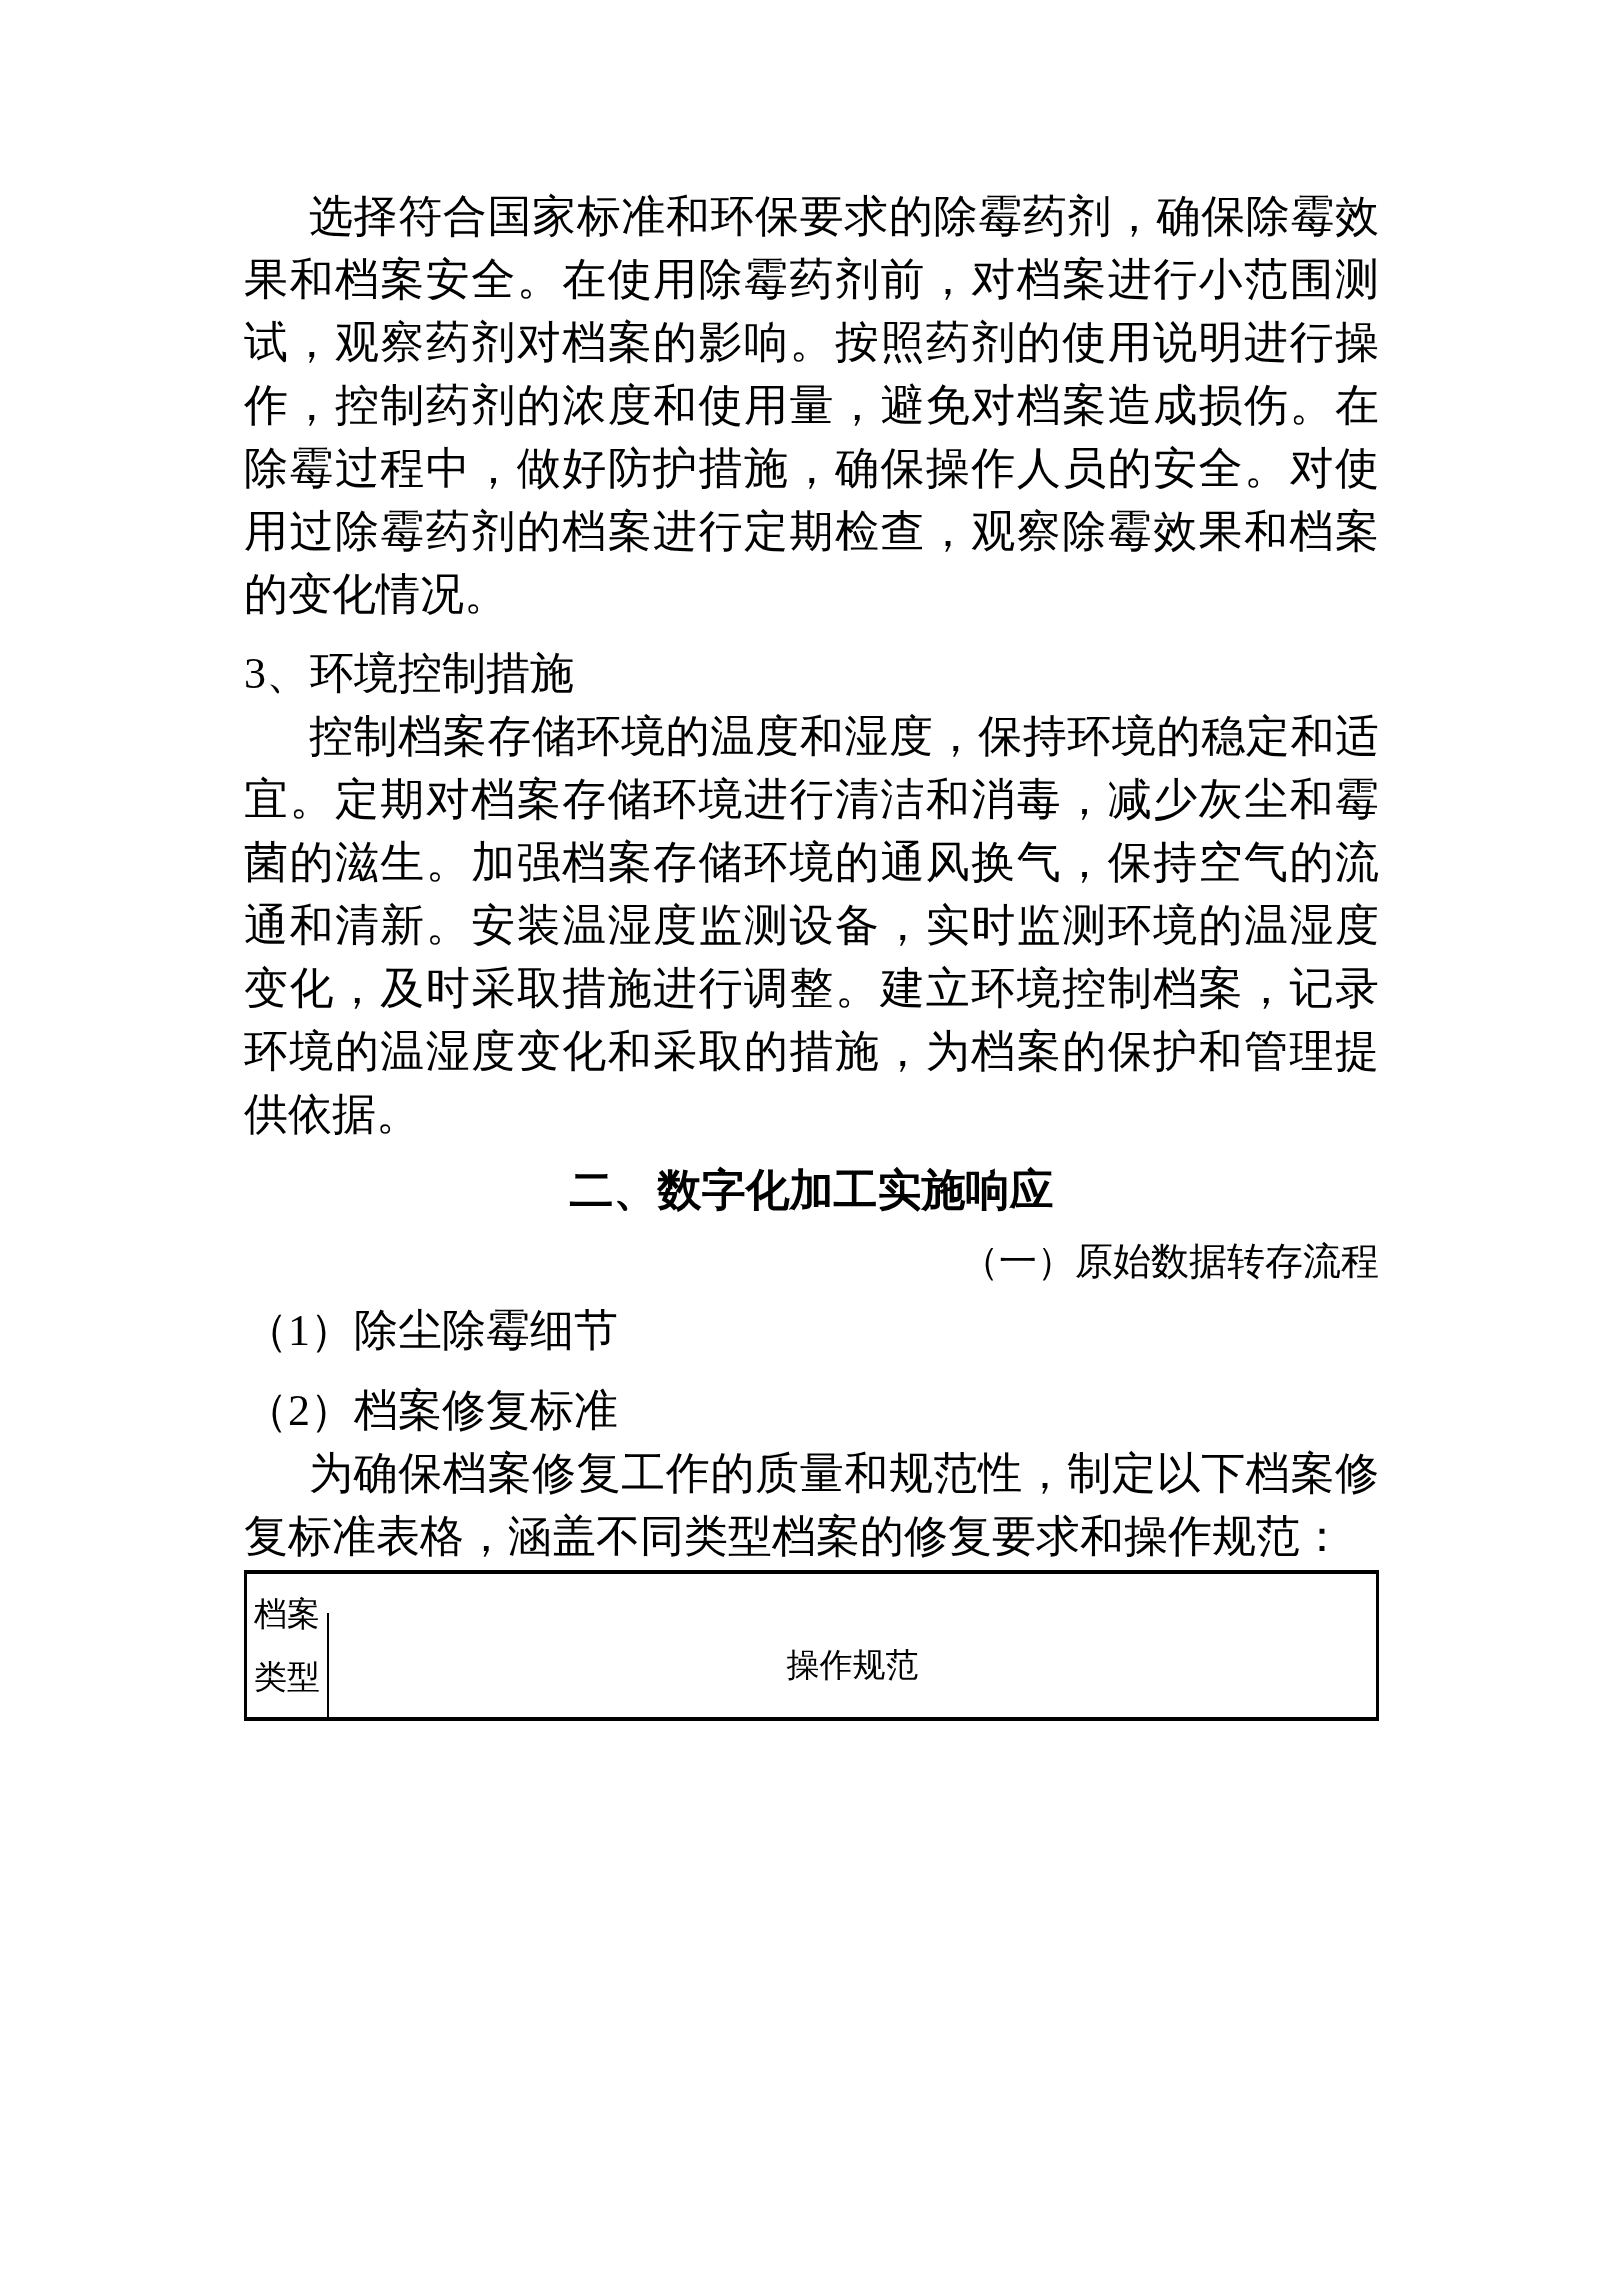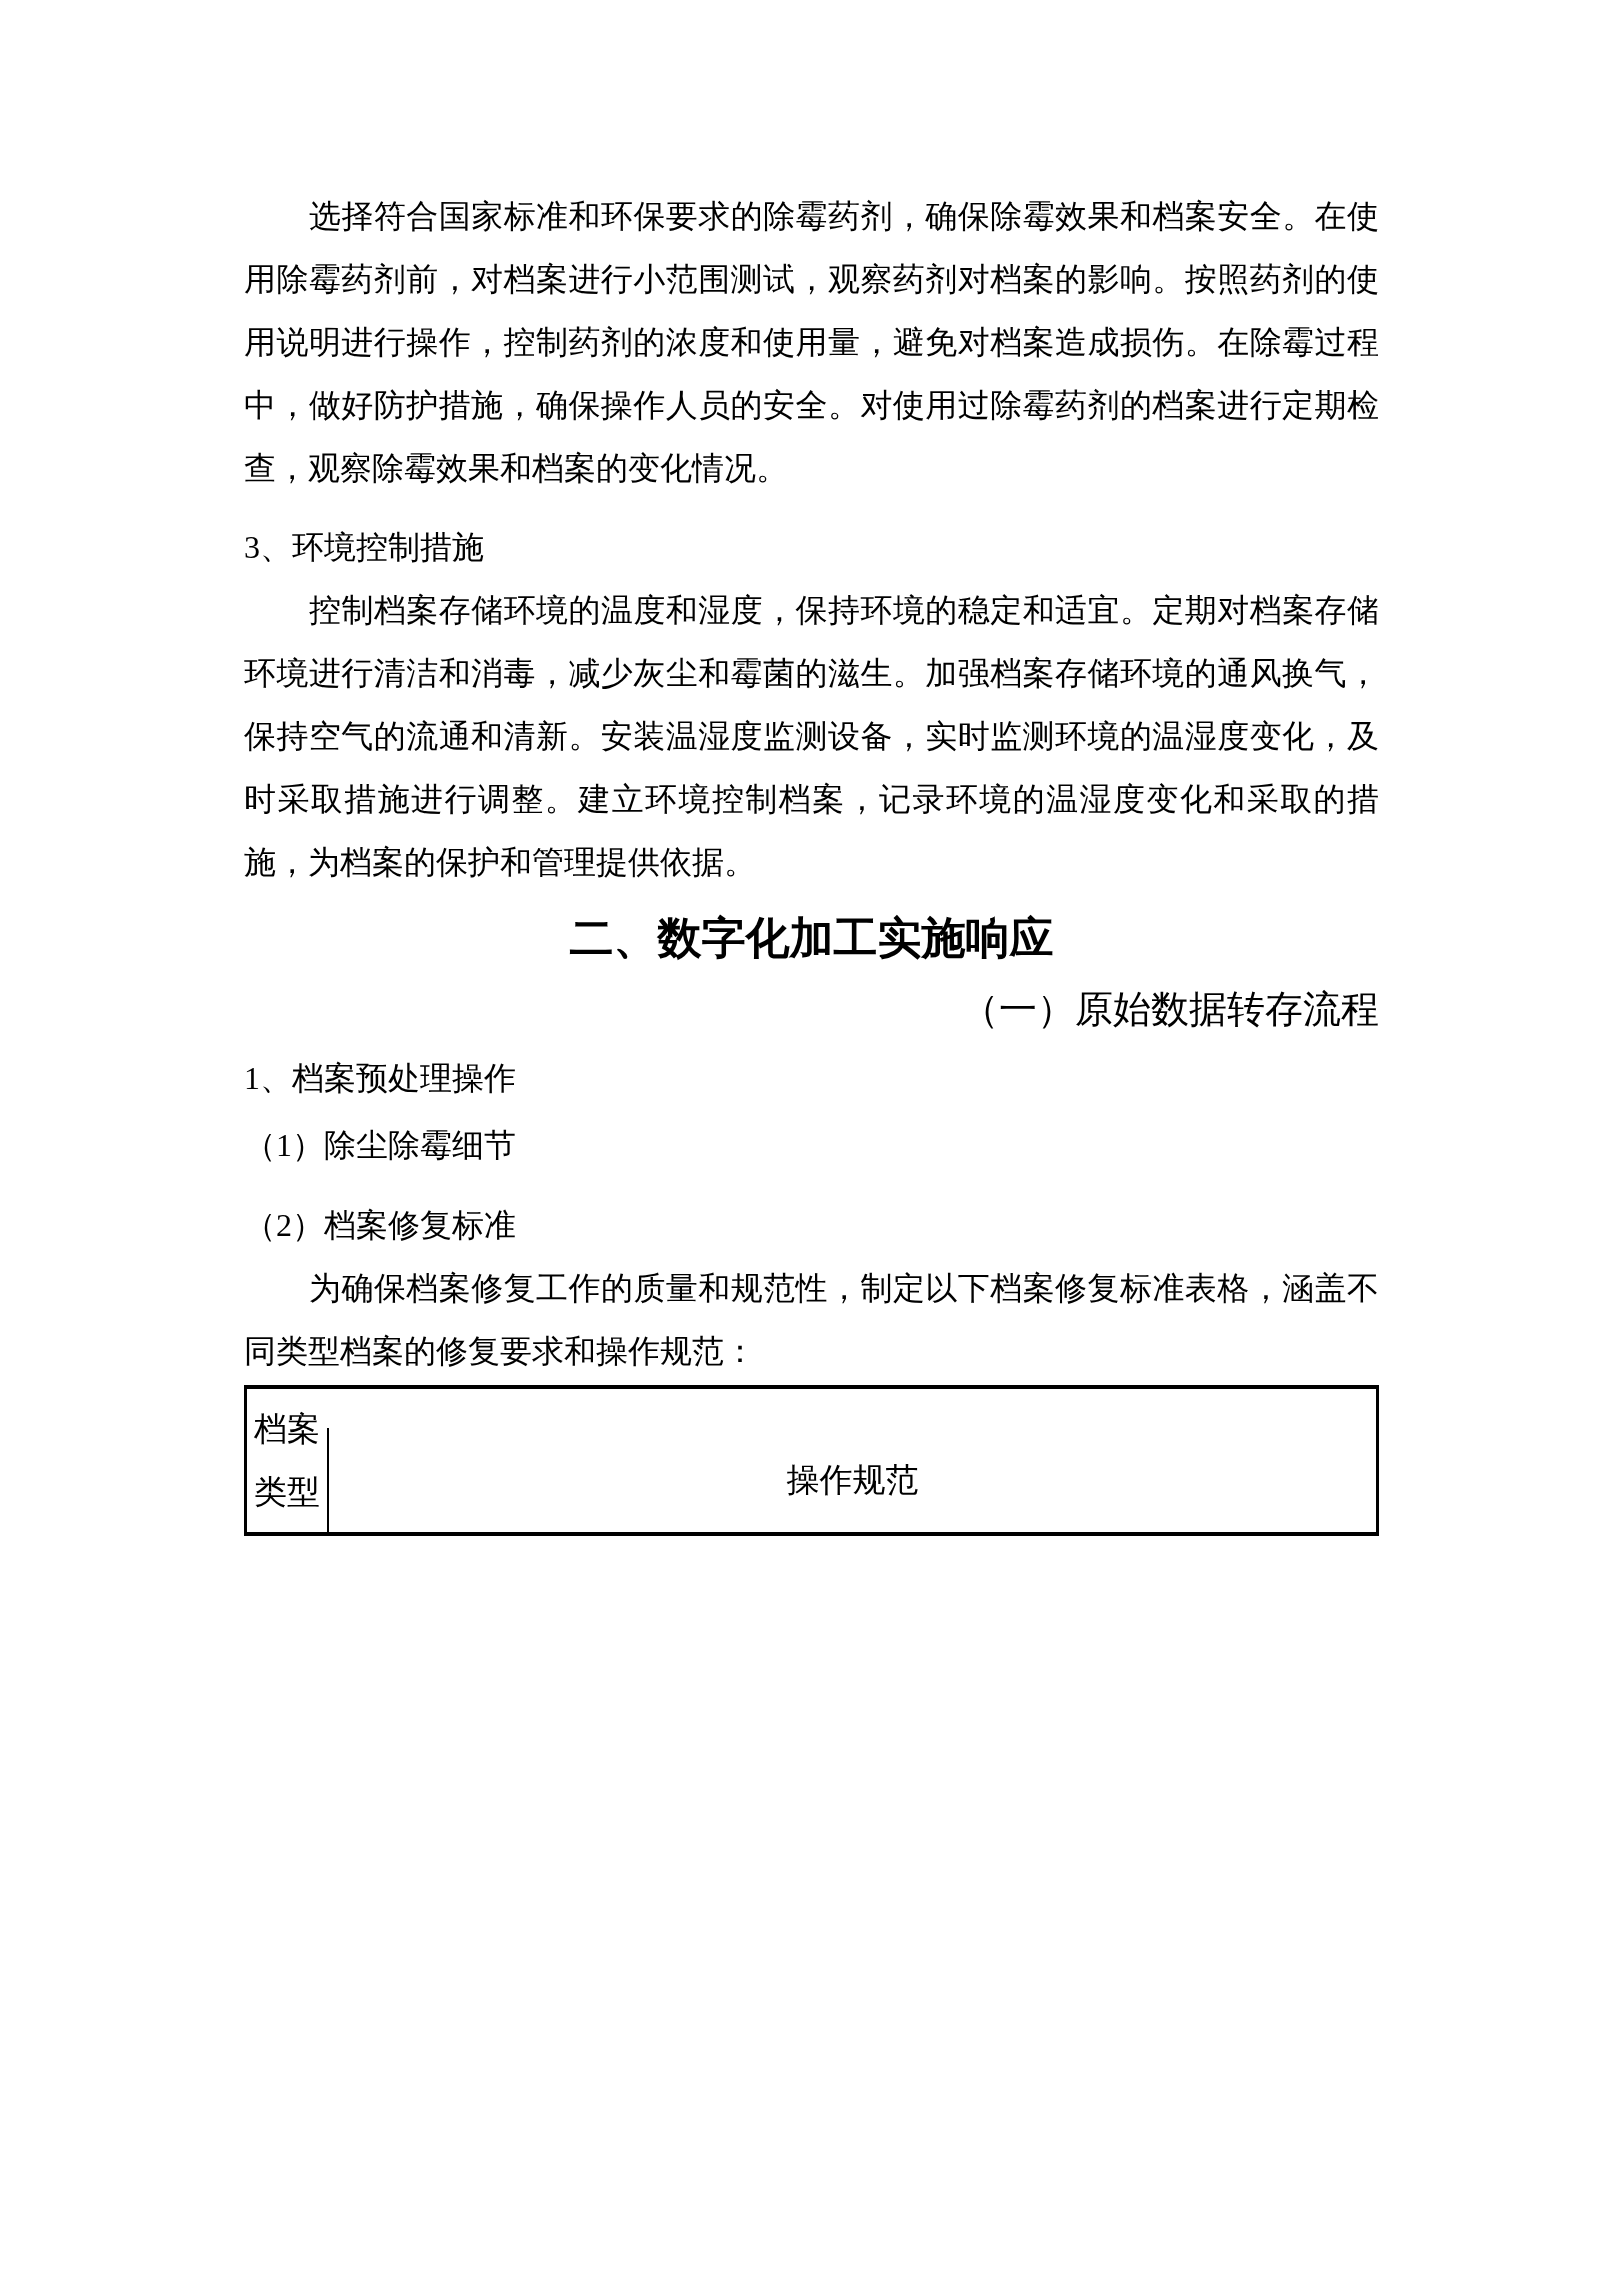--- a/index.html
+++ b/index.html
@@ -19,21 +19,21 @@
     position: absolute;
     left: 244px;
     top: 185px;
     width: 1135px;
   }
   p, h1, h2 {
     margin: 0;
     padding: 0;
   }
   .body {
-    font-size: 32px;
+    font-size: 44px;
     line-height: 63px;
     text-align: justify;
     text-justify: inter-ideograph;
     word-break: break-all;
   }
   .indent { text-indent: 65px; }
   .gap-heading { margin-top: 15.7px; }      
   .gap-small  { margin-top: 3.9px; }
   .gap-para   { margin-top: 10.5px; }       
   .gap-h5     { margin-top: 17px; }       
@@ -95,21 +95,20 @@
   <p class="body indent">选择符合国家标准和环保要求的除霉药剂，确保除霉效果和档案安全。在使用除霉药剂前，对档案进行小范围测试，观察药剂对档案的影响。按照药剂的使用说明进行操作，控制药剂的浓度和使用量，避免对档案造成损伤。在除霉过程中，做好防护措施，确保操作人员的安全。对使用过除霉药剂的档案进行定期检查，观察除霉效果和档案的变化情况。</p>
 
   <p class="body gap-heading">3、环境控制措施</p>
 
   <p class="body indent">控制档案存储环境的温度和湿度，保持环境的稳定和适宜。定期对档案存储环境进行清洁和消毒，减少灰尘和霉菌的滋生。加强档案存储环境的通风换气，保持空气的流通和清新。安装温湿度监测设备，实时监测环境的温湿度变化，及时采取措施进行调整。建立环境控制档案，记录环境的温湿度变化和采取的措施，为档案的保护和管理提供依据。</p>
 
   <h1 class="h1">二、数字化加工实施响应</h1>
 
   <h2 class="h2">（一）原始数据转存流程</h2>
 
-  <p class="body gap-small">1、档案预处理操作</p>
 
   <p class="body gap-small">（1）除尘除霉细节</p>
 
 
 
   <p class="body gap-h5">（2）档案修复标准</p>
 
   <p class="body indent">为确保档案修复工作的质量和规范性，制定以下档案修复标准表格，涵盖不同类型档案的修复要求和操作规范：</p>
 
   <div class="doc-table">

